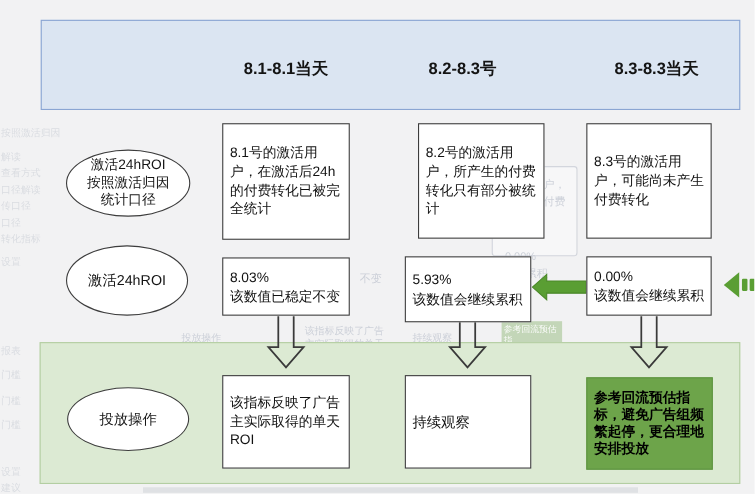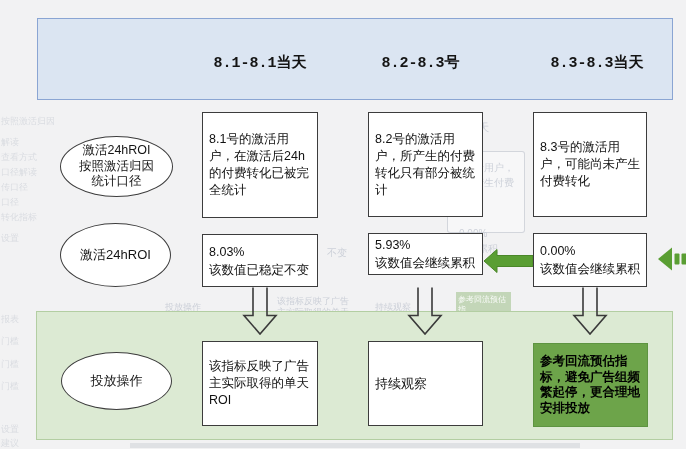--- a/index.html
+++ b/index.html
@@ -17,21 +17,21 @@
     color:#151515;font-weight:500;white-space:pre-line;}
 
   
   .box{position:absolute;box-sizing:border-box;background:#ffffff;border:1.5px solid #3c3c3c;
     display:flex;flex-direction:column;justify-content:center;color:#111111;
     font-size:12.5px;line-height:17px;padding:2px 6px;}
   .box.center{align-items:flex-start;text-align:center;}
   .box.left{align-items:flex-start;text-align:left;}
   .box-green{background:#6da44a;border-color:#5e9441;color:#000000;font-weight:bold;line-height:15.5px;}
 
-  .hdr{position:absolute;font-size:15px;font-weight:600;color:#141414;text-align:center;font-family:Liberation Mono, monospace;}
+  .hdr{position:absolute;font-size:15px;font-weight:600;color:#141414;text-align:center;}
 
   .roi-value{font-size:12.5px;line-height:18px;}
   .roi-note{font-size:12.5px;line-height:18px;}
 
   
   .ghost-side{position:absolute;left:1px;font-size:9px;color:#cdd1d8;opacity:.65;white-space:nowrap;}
   .ghost-frag{position:absolute;color:#c3c8d2;opacity:.8;white-space:nowrap;}
   #ghost-box{position:absolute;left:447px;top:151px;width:78px;height:82px;box-sizing:border-box;
     background:rgba(252,252,253,.5);border:1px solid rgba(176,182,194,.5);border-radius:3px;}
   #ghost-green-box{position:absolute;left:456px;top:292px;width:55px;height:27px;box-sizing:border-box;
@@ -93,28 +93,28 @@
 按照激活归因
 统计口径</div>
   <div class="ellipse" style="left:60px;top:223px;width:111px;height:64px;font-size:13px;line-height:16px">激活24hROI</div>
   <div class="ellipse" style="left:61px;top:352px;width:111px;height:58px;font-size:13px;line-height:16px">投放操作</div>
 
   <div class="hdr" style="left:202px;top:53px;width:116px">8.1-8.1当天</div>
   <div class="hdr" style="left:363px;top:53px;width:115px">8.2-8.3号</div>
   <div class="hdr" style="left:540px;top:53px;width:114px">8.3-8.3当天</div>
 
   <div class="box left" style="left:202px;top:112px;width:116px;height:106px">8.1号的激活用户，在激活后24h的付费转化已被完全统计</div>
-  <div class="box left" style="left:368px;top:112px;width:115px;height:105px">8.2号的激活用户，所产生的付费转化只有部分被统计</div>
+  <div class="box left" style="left:380px;top:112px;width:115px;height:105px">8.2号的激活用户，所产生的付费转化只有部分被统计</div>
   <div class="box left" style="left:533px;top:112px;width:114px;height:105px">8.3号的激活用户，可能尚未产生付费转化</div>
 
   <div class="box center" style="left:202px;top:234px;width:116px;height:53px">
     <span class="roi-value">8.03%</span>
     <span class="roi-note">该数值已稳定不变</span>
   </div>
-  <div class="box center" style="left:368px;top:233px;width:115px;height:42px">
+  <div class="box center" style="left:368px;top:233px;width:115px;height:60px">
     <span class="roi-value">5.93%</span>
     <span class="roi-note">该数值会继续累积</span>
   </div>
   <div class="box center" style="left:533px;top:233px;width:114px;height:54px">
     <span class="roi-value">0.00%</span>
     <span class="roi-note">该数值会继续累积</span>
   </div>
 
   <div class="box left" style="left:202px;top:341px;width:116px;height:85px">该指标反映了广告主实际取得的单天ROI</div>
   <div class="box center" style="left:368px;top:341px;width:115px;height:85px;font-size:13px">持续观察</div>

